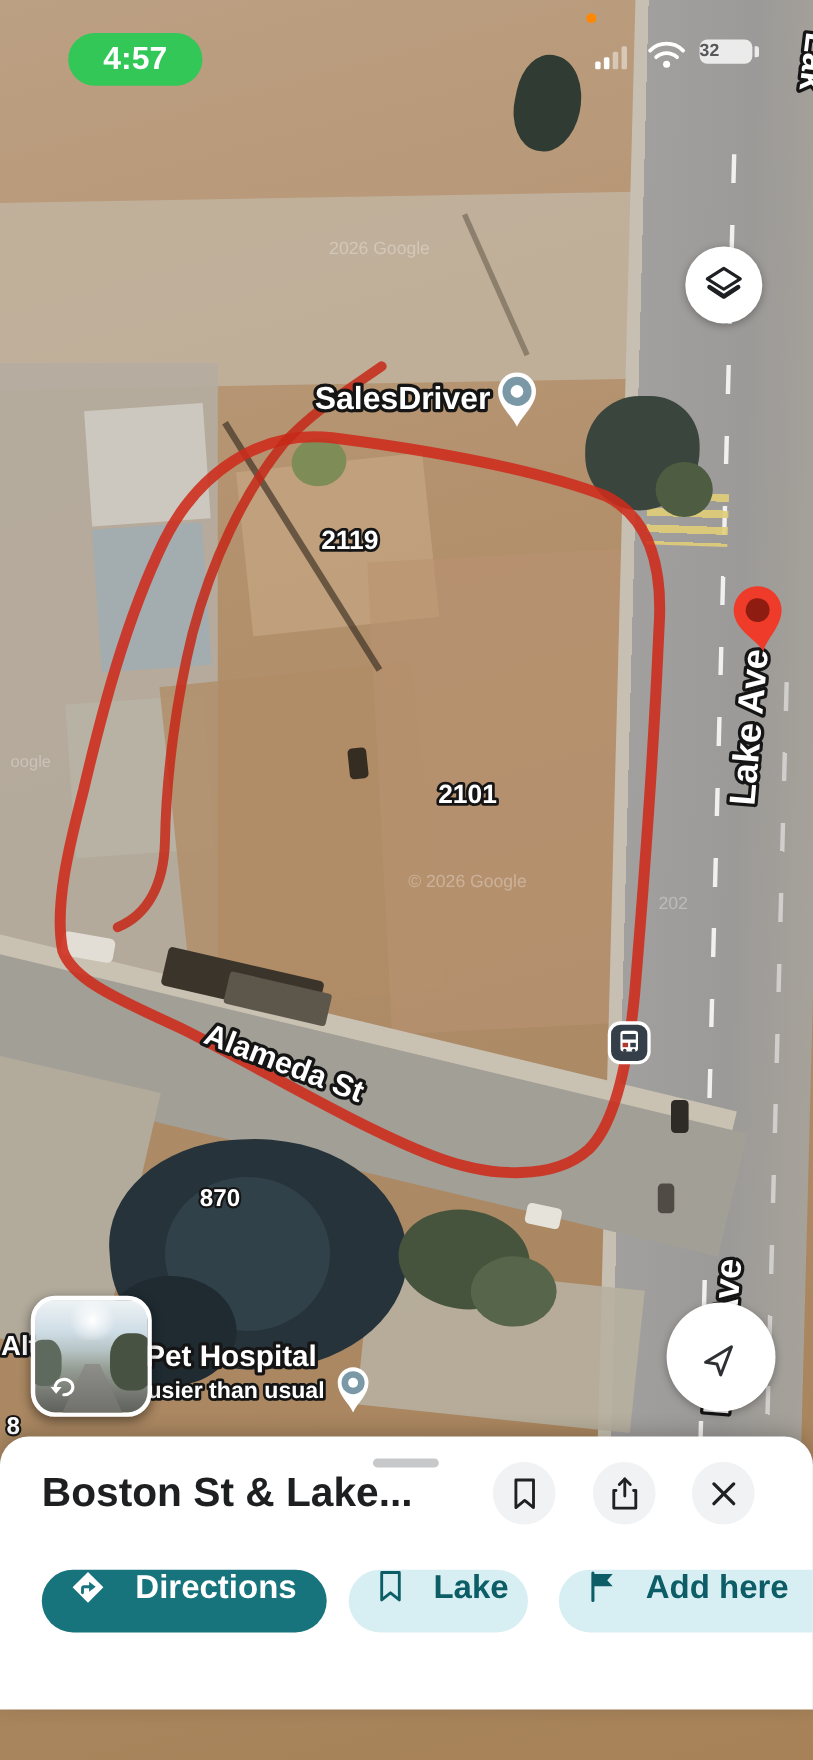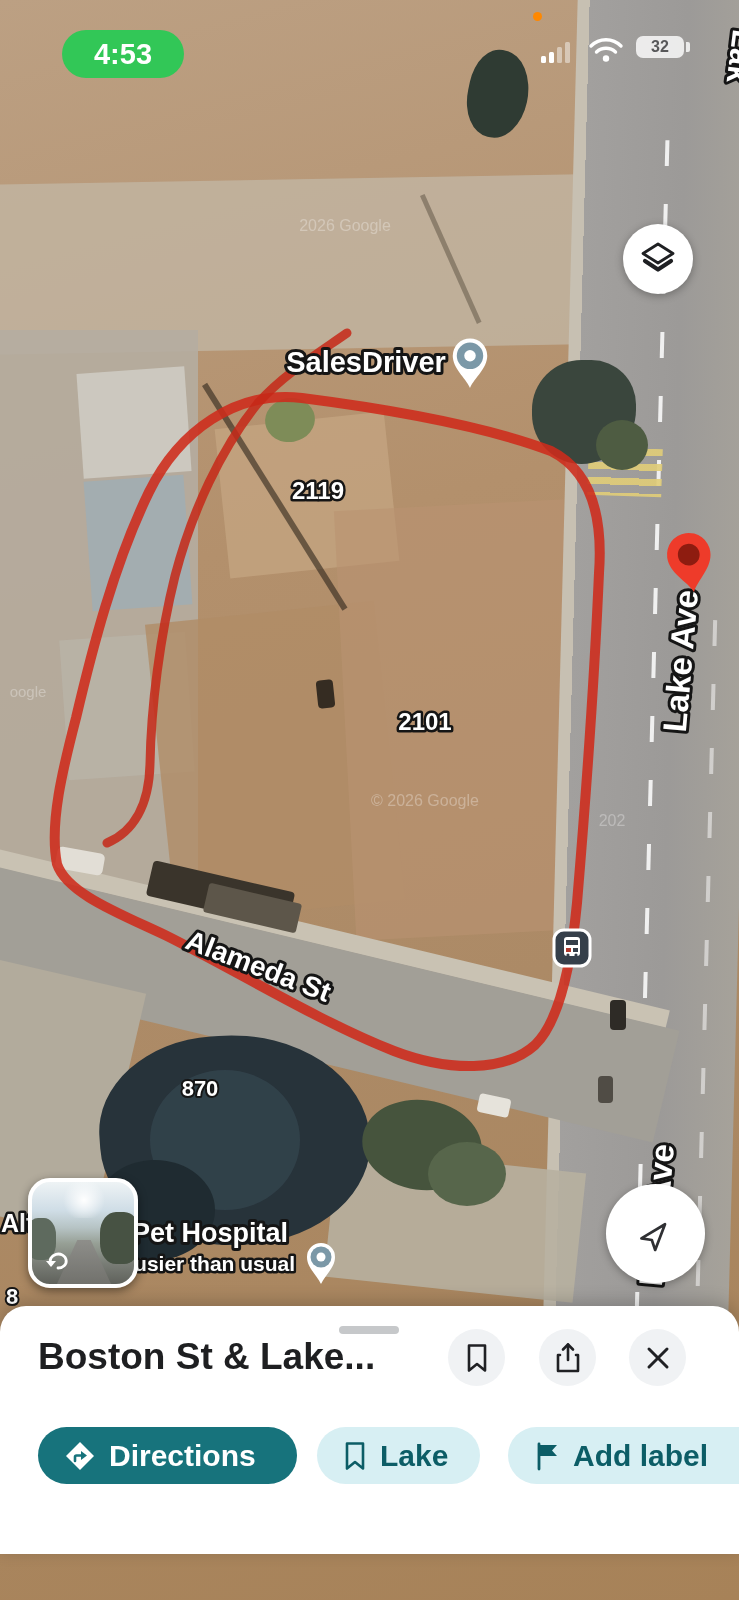--- a/index.html
+++ b/index.html
@@ -4,21 +4,21 @@
 <style>
   html,body{margin:0;padding:0;background:#888;}
   .screen{position:relative;width:739px;height:1600px;overflow:hidden;
           font-family:"Liberation Sans",sans-serif;background:#b3906c;}
   .abs{position:absolute;}
   .art{position:absolute;}
   
   .time-pill{left:62px;top:30px;width:122px;height:48px;border-radius:24px;background:#32c757;
              display:flex;align-items:center;justify-content:center;color:#fff;font-size:29px;font-weight:700;}
   .battery{left:636px;top:36px;width:48px;height:22px;border-radius:7px;background:rgba(252,252,252,.82);
-           display:flex;align-items:center;justify-content:center;color:#58585a;font-size:16px;font-weight:700;}
+           display:flex;align-items:center;color:#58585a;font-size:16px;font-weight:700;}
   .battery-nub{left:686px;top:42px;width:4px;height:10px;border-radius:0 2px 2px 0;background:rgba(252,252,252,.82);}
   .notif-dot{left:533px;top:12px;width:9px;height:9px;border-radius:50%;background:#ff8800;}
   .searchbar{left:22px;top:106px;width:696px;height:80px;border-radius:40px;background:#fff;
              box-shadow:0 3px 12px rgba(0,0,0,.28);display:flex;align-items:center;}
   .search-text{margin-left:26px;font-size:33px;color:#5d6164;flex:1;}
   .round-btn{background:#fff;border-radius:50%;box-shadow:0 2px 8px rgba(0,0,0,.3);
              display:flex;align-items:center;justify-content:center;border:none;padding:0;}
   .layers-btn{left:623px;top:224px;width:70px;height:70px;}
   .nav-btn{left:606px;top:1184px;width:99px;height:99px;}
   
@@ -34,21 +34,21 @@
   .sv-loop{position:absolute;left:12px;top:66px;}
   
   .sheet{left:0;top:1306px;width:739px;height:248px;background:#fff;border-radius:26px 26px 0 0;
          box-shadow:0 -4px 18px rgba(0,0,0,.20);}
   .handle{position:absolute;left:339px;top:20px;width:60px;height:8px;border-radius:4px;background:#c6c8ca;border:none;}
   .sheet-title{position:absolute;left:38px;top:30px;width:400px;font-size:37px;font-weight:600;color:#1e1f21;
                white-space:nowrap;overflow:hidden;}
   .cir{position:absolute;top:23px;width:57px;height:57px;border-radius:50%;background:#f0f2f4;border:none;
        display:flex;align-items:center;justify-content:center;padding:0;}
   .actions-pill{position:absolute;top:121px;height:57px;border-radius:29px;border:none;
-                display:flex;align-items:center;gap:13px;font-family:"Liberation Sans",sans-serif;
+                display:flex;align-items:flex-start;gap:27px;font-family:"Liberation Sans",sans-serif;
                 font-size:30px;font-weight:600;padding:0 0 0 26px;}
   .pill-primary{background:#17737c;color:#fff;}
   .pill-light{background:#d7eff3;color:#0c5d66;}
   svg text{font-family:"Liberation Sans",sans-serif;}
   .olabel{paint-order:stroke;stroke:#151515;fill:#fff;stroke-linejoin:round;font-weight:700;}
   .wm{fill:rgba(255,255,255,.30);font-weight:400;}
 </style>
 </head>
 <body>
 
@@ -146,21 +146,21 @@
       </g>
 
       <g transform="translate(694,592) rotate(-8) scale(1.45)">
         <path d="M0,0 C-3.5,-8 -15,-15 -15,-26 A15,15 0 1 1 15,-26 C15,-15 3.5,-8 0,0 Z" fill="#ee3b2a"></path>
         <circle cx="0" cy="-26" r="7.5" fill="#8e1c10"></circle>
       </g>
     </svg>
   </div>
 
   <div class="abs time-pill">
-    <span>4:53</span>
+    <span>4:57</span>
   </div>
   <div class="abs notif-dot"></div>
   <svg class="abs" style="left:541px;top:38px;" width="30" height="26" viewBox="0 0 30 26">
     <rect x="0" y="18" width="5" height="7" rx="1.5" fill="#fff"></rect>
     <rect x="8" y="14" width="5" height="11" rx="1.5" fill="#fff"></rect>
     <rect x="16" y="9" width="5" height="16" rx="1.5" fill="rgba(255,255,255,.45)"></rect>
     <rect x="24" y="4" width="5" height="21" rx="1.5" fill="rgba(255,255,255,.45)"></rect>
   </svg>
   <svg class="abs" style="left:588px;top:36px;" width="36" height="27" viewBox="0 0 36 27">
     <path d="M3,10 A21,21 0 0 1 33,10" fill="none" stroke="#fff" stroke-width="3.4" stroke-linecap="round"></path>
@@ -236,17 +236,17 @@
         <path d="M4,2.5 h16 v25 l-8,-6.5 -8,6.5 Z" fill="none" stroke="#0c5d66" stroke-width="2.6" stroke-linejoin="round"></path>
       </svg>
       <span>Lake</span>
     </button>
 
     <button class="actions-pill pill-light" style="left:508px;width:262px;">
       <svg width="26" height="30" viewBox="0 0 26 30">
         <line x1="5" y1="3" x2="5" y2="28" stroke="#0c5d66" stroke-width="2.8" stroke-linecap="round"></line>
         <path d="M5,4 H23 L18,9.5 23,15 H5 Z" fill="#0c5d66"></path>
       </svg>
-      <span>Add label</span>
+      <span>Add here</span>
     </button>
   </div>
 
 </div>
 
 </body></html>

